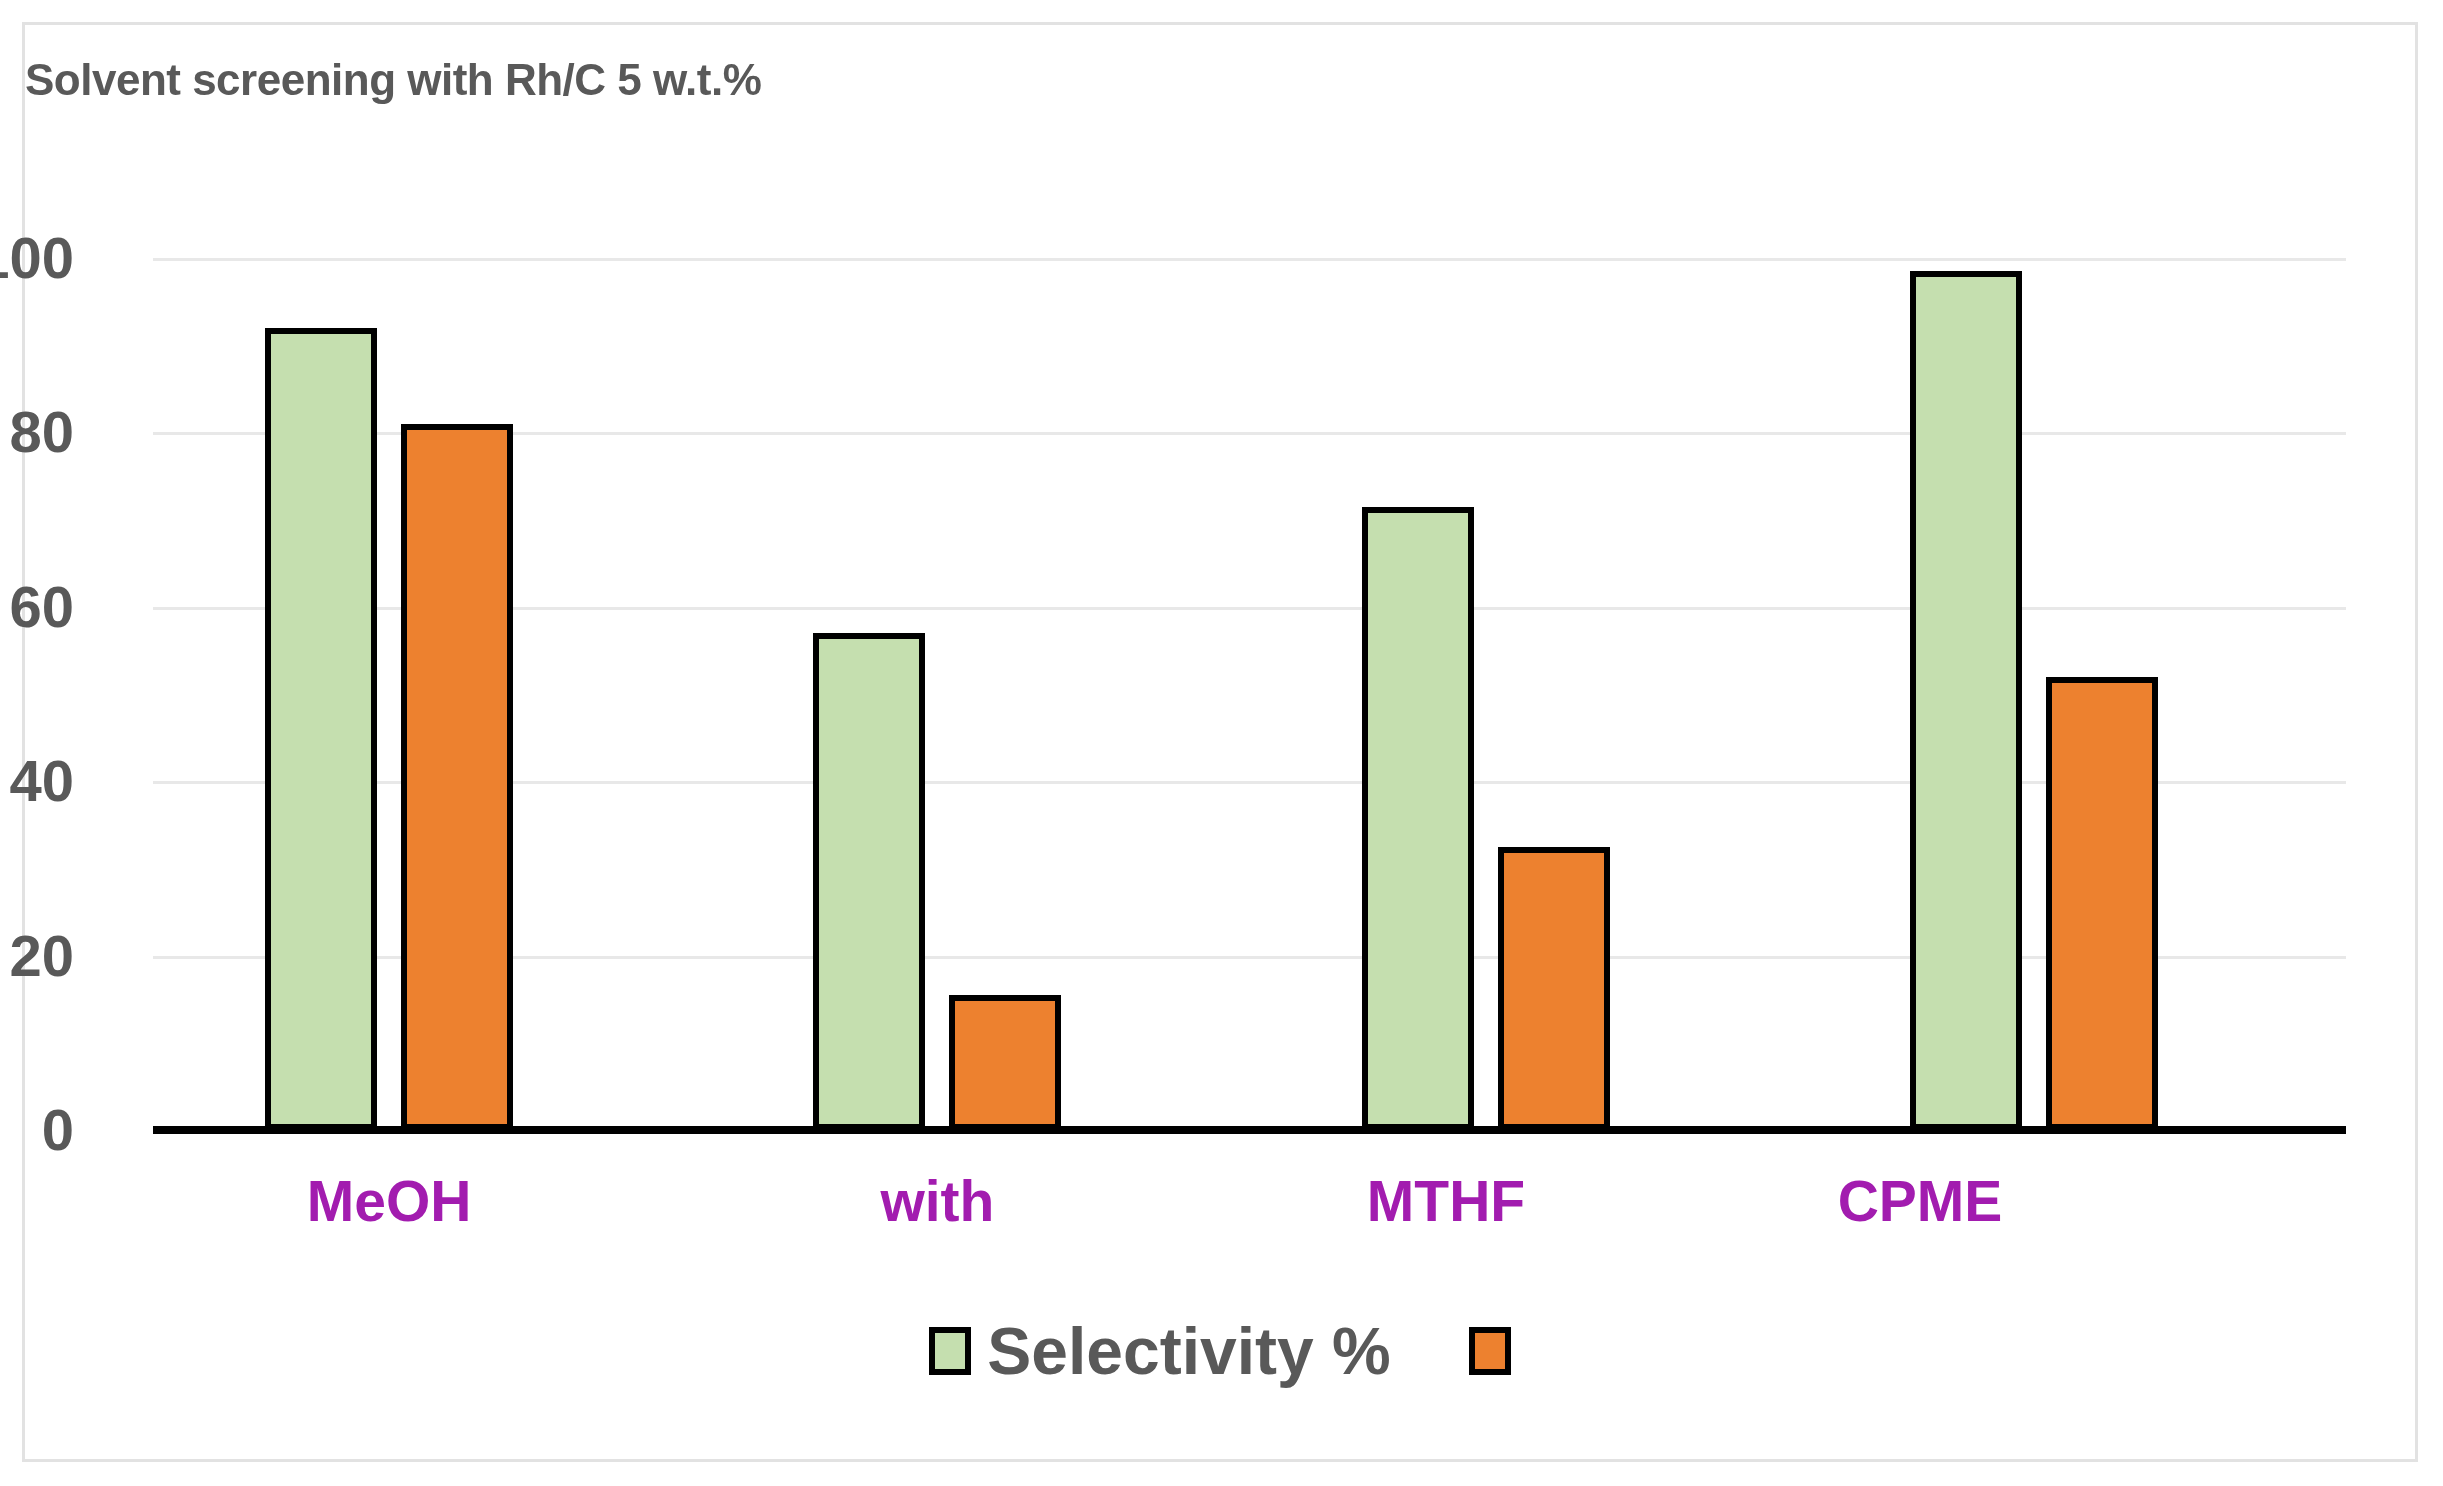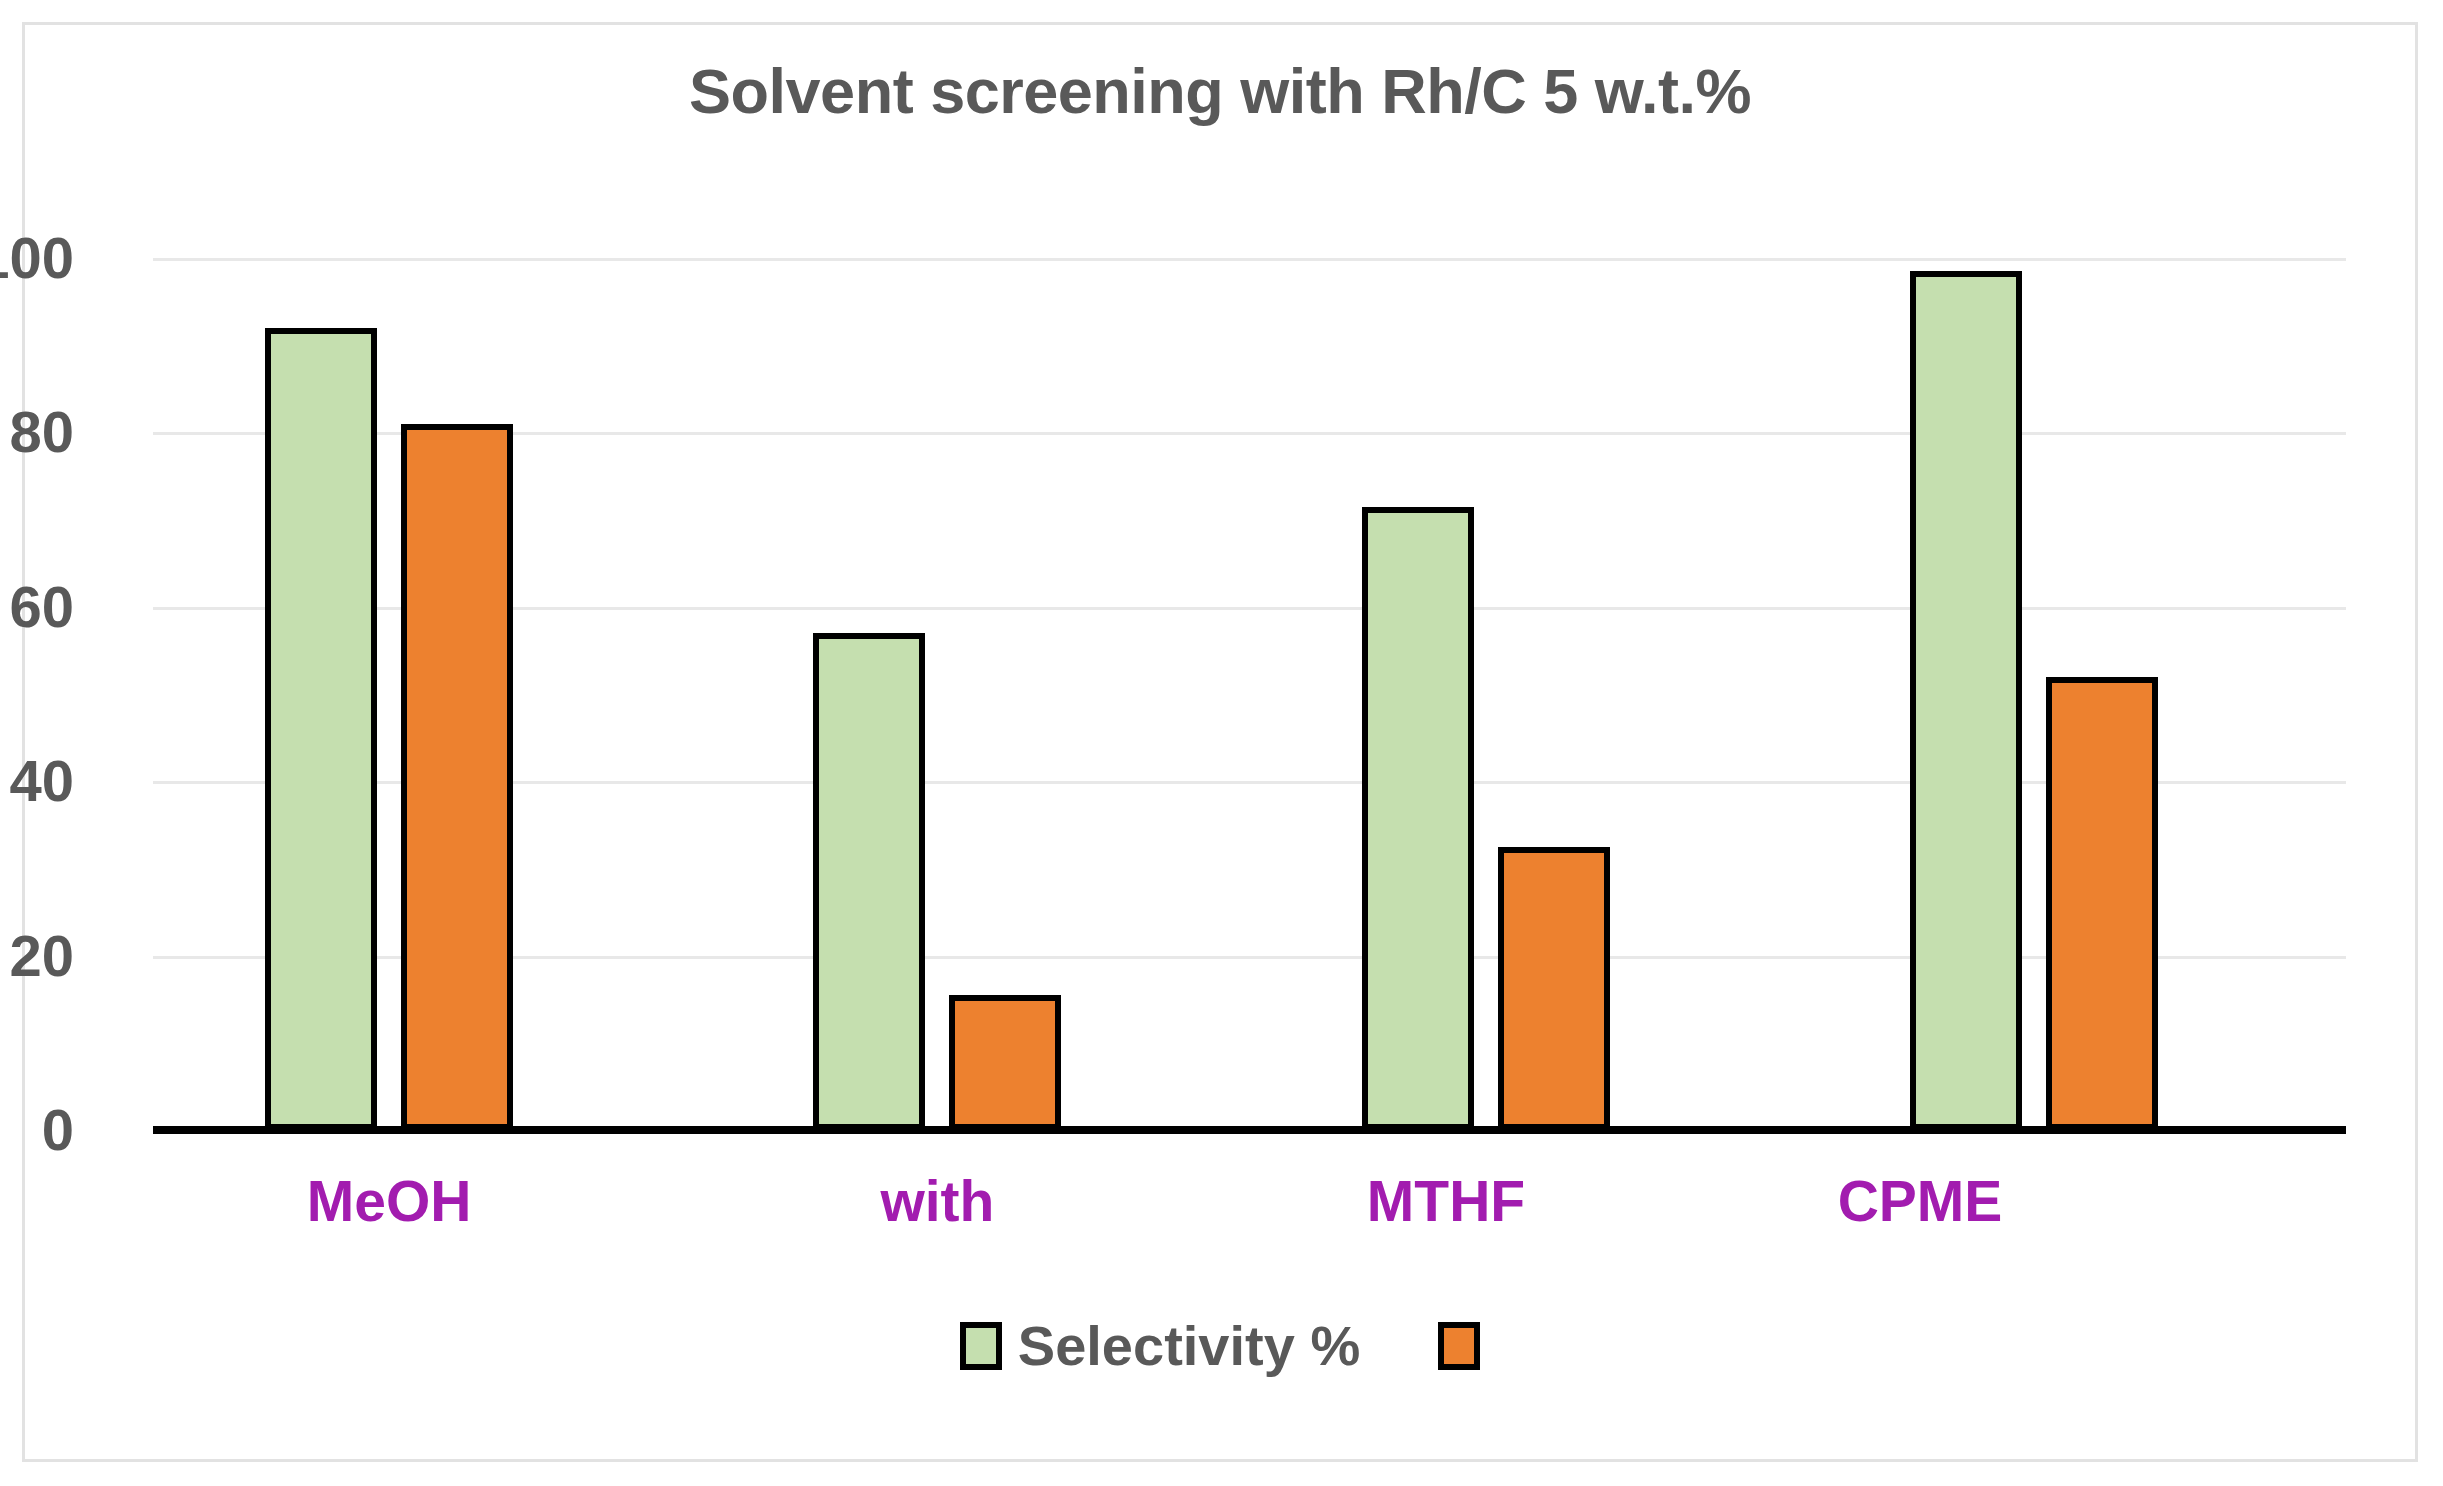--- a/index.html
+++ b/index.html
@@ -23,22 +23,22 @@
     background: #ffffff;
     border: 3px solid #e2e2e2;
     box-sizing: border-box;
   }
 
   #chart-title {
     position: absolute;
     left: 0;
     top: 30px;
     width: 100%;
-    text-align: center;
-    font-size: 63px;
+    text-align: left;
+    font-size: 44px;
     font-weight: bold;
     color: #595959;
     letter-spacing: -0.5px;
     white-space: nowrap;
   }
 
   
   #plot-area {
     position: absolute;
     left: 128px;   
@@ -114,21 +114,21 @@
   }
   .legend-swatch {
     width: 42px;
     height: 48px;
     border: 6px solid #000000;
     box-sizing: border-box;
   }
   .legend-swatch.selectivity { background: #c5dfaf; }
   .legend-swatch.conversion  { background: #ed812f; }
   .legend-label {
-    font-size: 56px;
+    font-size: 66px;
     font-weight: bold;
     color: #595959;
     white-space: nowrap;
   }
 </style>
 </head>
 <body>
 
 <div id="chart-frame">
 

